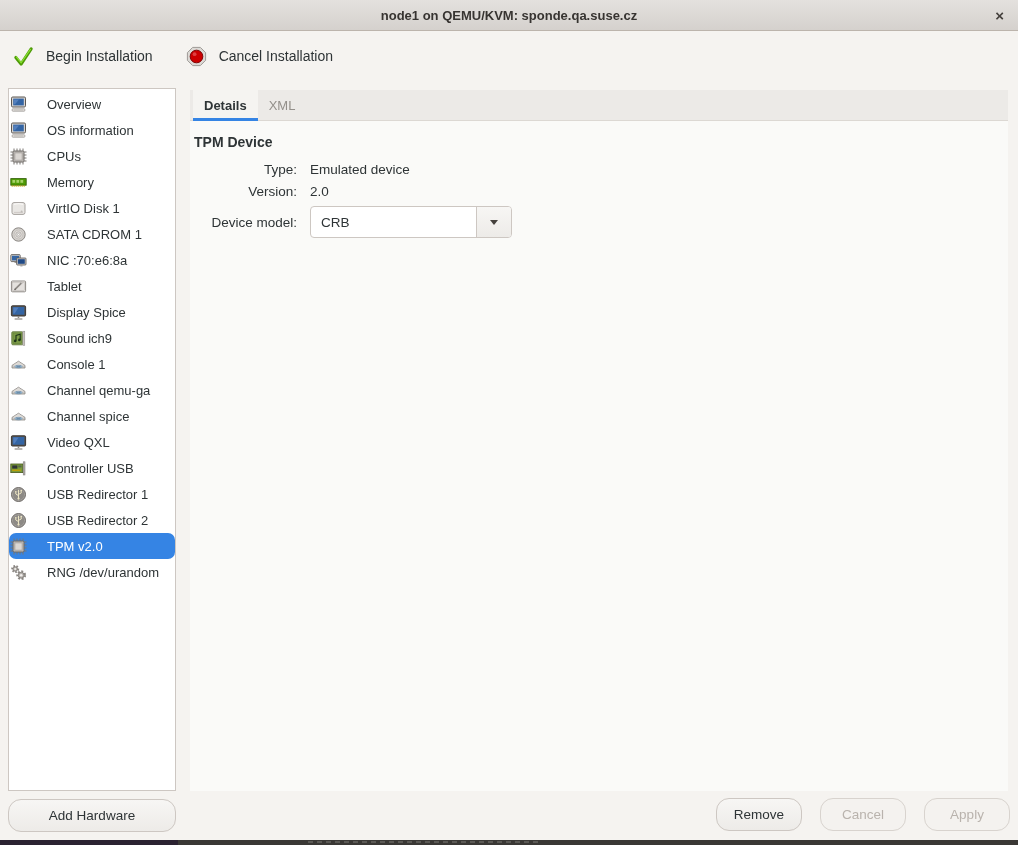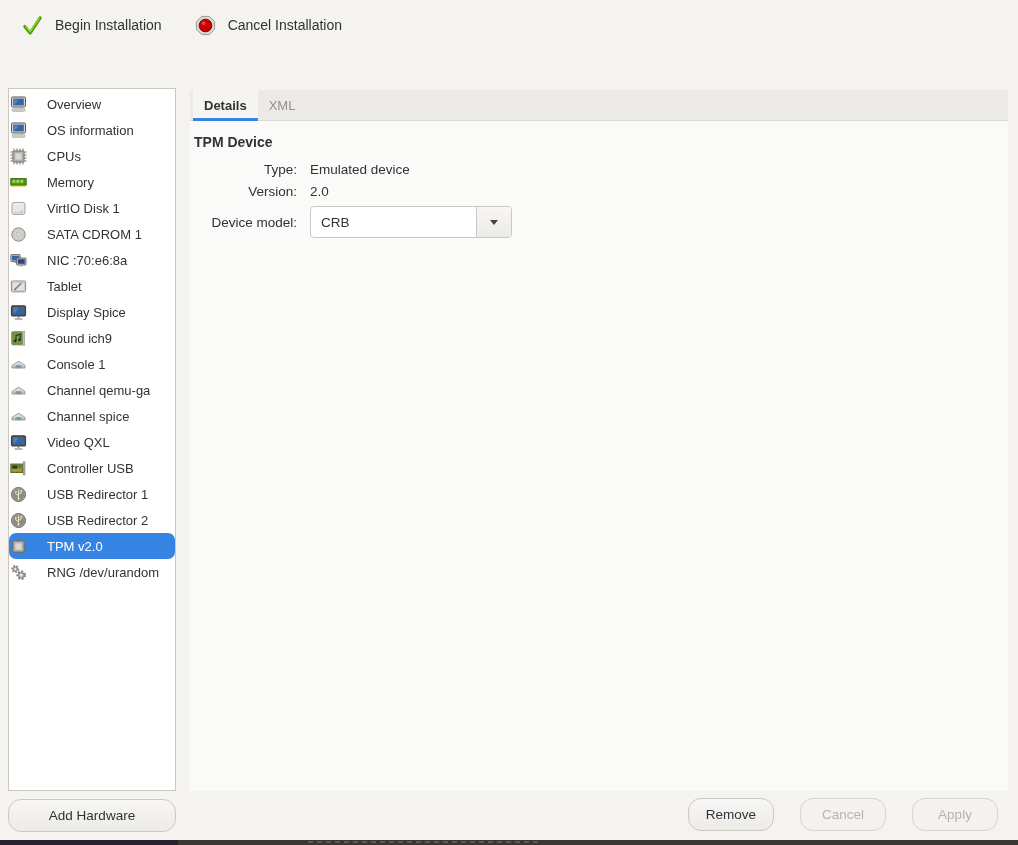--- a/index.html
+++ b/index.html
@@ -14,21 +14,21 @@
     border-bottom:1px solid #bcb4ac;
     display:flex;align-items:center;justify-content:center;
     font-weight:bold;font-size:13px;color:#373431;position:relative;
   }
   .close-btn{
     position:absolute;right:6px;top:0;height:100%;padding:0 8px;
     display:flex;align-items:center;font-size:15px;font-weight:bold;color:#45413d;
     cursor:default;
   }
   
-  .toolbar{height:50px;display:flex;align-items:center;padding-left:21px;background:#f5f3f0;}
+  .toolbar{height:50px;display:flex;align-items:center;padding-left:12px;background:#f5f3f0;}
   .toolbtn{display:flex;align-items:center;gap:11px;margin-right:32px;font-size:14px;color:#2e3436;}
   .toolbtn .ticon{width:23px;height:23px;display:inline-flex;}
   
   .sidebar{
     position:absolute;left:8px;top:88px;width:168px;height:703px;
     background:#ffffff;border:1px solid #cdc7c2;box-sizing:border-box;
     padding-top:2px;overflow:hidden;
   }
   .srow{height:26px;display:flex;align-items:center;gap:20px;padding-left:1px;}
   .srow .icn{width:17px;height:17px;display:inline-flex;flex:none;}
@@ -64,36 +64,40 @@
   
   .btn{
     height:33px;box-sizing:border-box;padding:0 14px;
     border:1px solid #cdc7c2;border-radius:13px;
     background:linear-gradient(#f7f6f4,#edebe8);
     display:flex;align-items:center;justify-content:center;
     font-size:13.5px;color:#2e3436;
   }
   .btn.disabled{color:#b9b3ad;background:#f4f2ef;border-color:#d8d3ce;}
   .addhw-btn{position:absolute;left:8px;top:799px;width:168px;}
-  .footer-right{position:absolute;right:20px;top:798px;display:flex;gap:26px;text-align:center;}
+  .footer-right{position:absolute;right:8px;top:798px;display:flex;gap:18px;text-align:center;}
   .footer-right .btn{min-width:86px;}
   
   .bottom-strip{position:absolute;left:0;top:840px;width:1018px;height:5px;display:flex;}
   .strip-a{width:178px;background:#2b2231;}
   .strip-b{flex:1;background:#3a3835;position:relative;}
   .strip-marks{
     position:absolute;left:130px;top:1px;width:230px;height:2px;opacity:.55;
     background:repeating-linear-gradient(90deg,#777570 0 5px,transparent 5px 9px);
   }
 </style>
 </head>
 <body>
 
 <div class="window">
 
+  <div class="titlebar">
+    <span>node1 on QEMU/KVM: sponde.qa.suse.cz</span>
+    <span class="close-btn">×</span>
+  </div>
 
   <div class="toolbar">
     <div class="toolbtn">
       <span class="ticon">
           <svg viewBox="0 0 24 24" width="23" height="23">
             <path d="M4 13 L9.5 20 L20 4" stroke="#4e9a06" stroke-width="3.2" fill="none" stroke-linecap="round" stroke-linejoin="round"></path>
             <path d="M4.6 12.4 L9.5 18.5 L19.2 4.6" stroke="#8ae234" stroke-width="1.2" fill="none" stroke-linecap="round"></path>
           </svg>
         </span>
       <span>Begin Installation</span>

